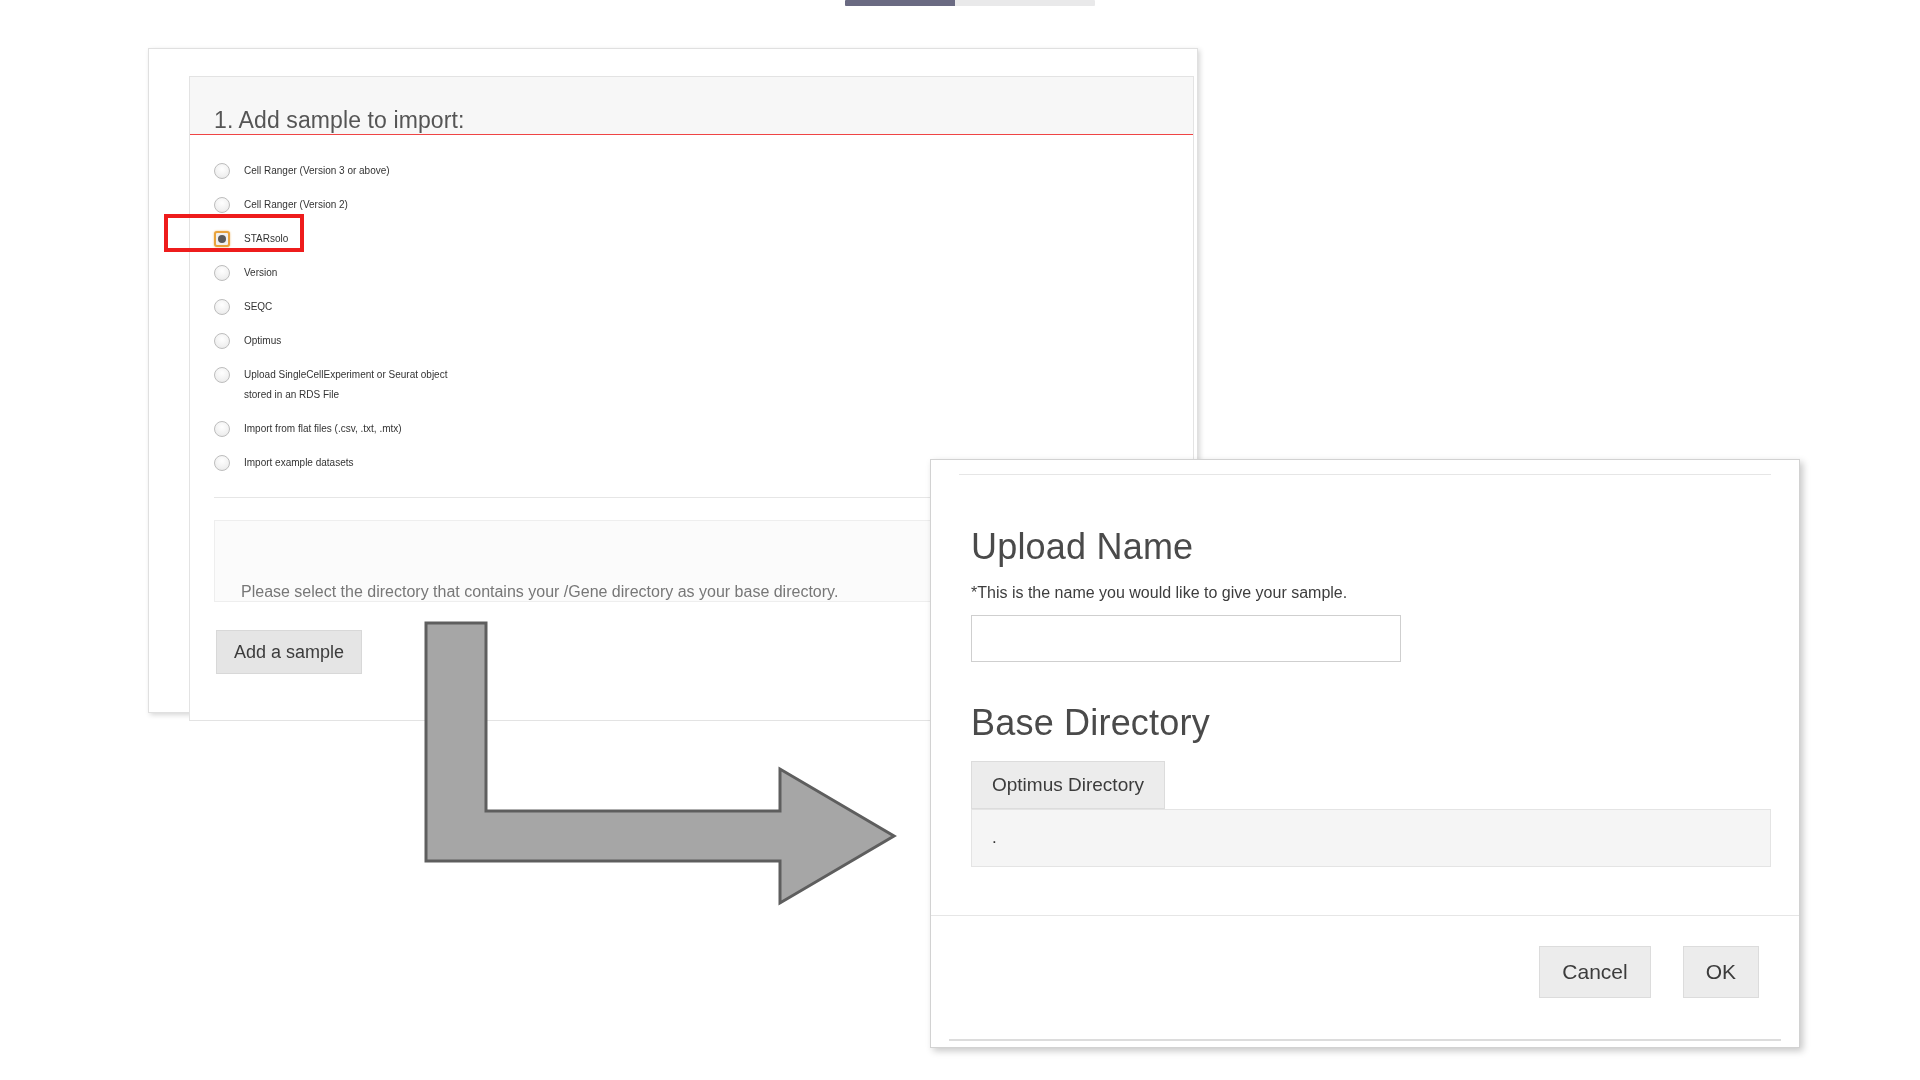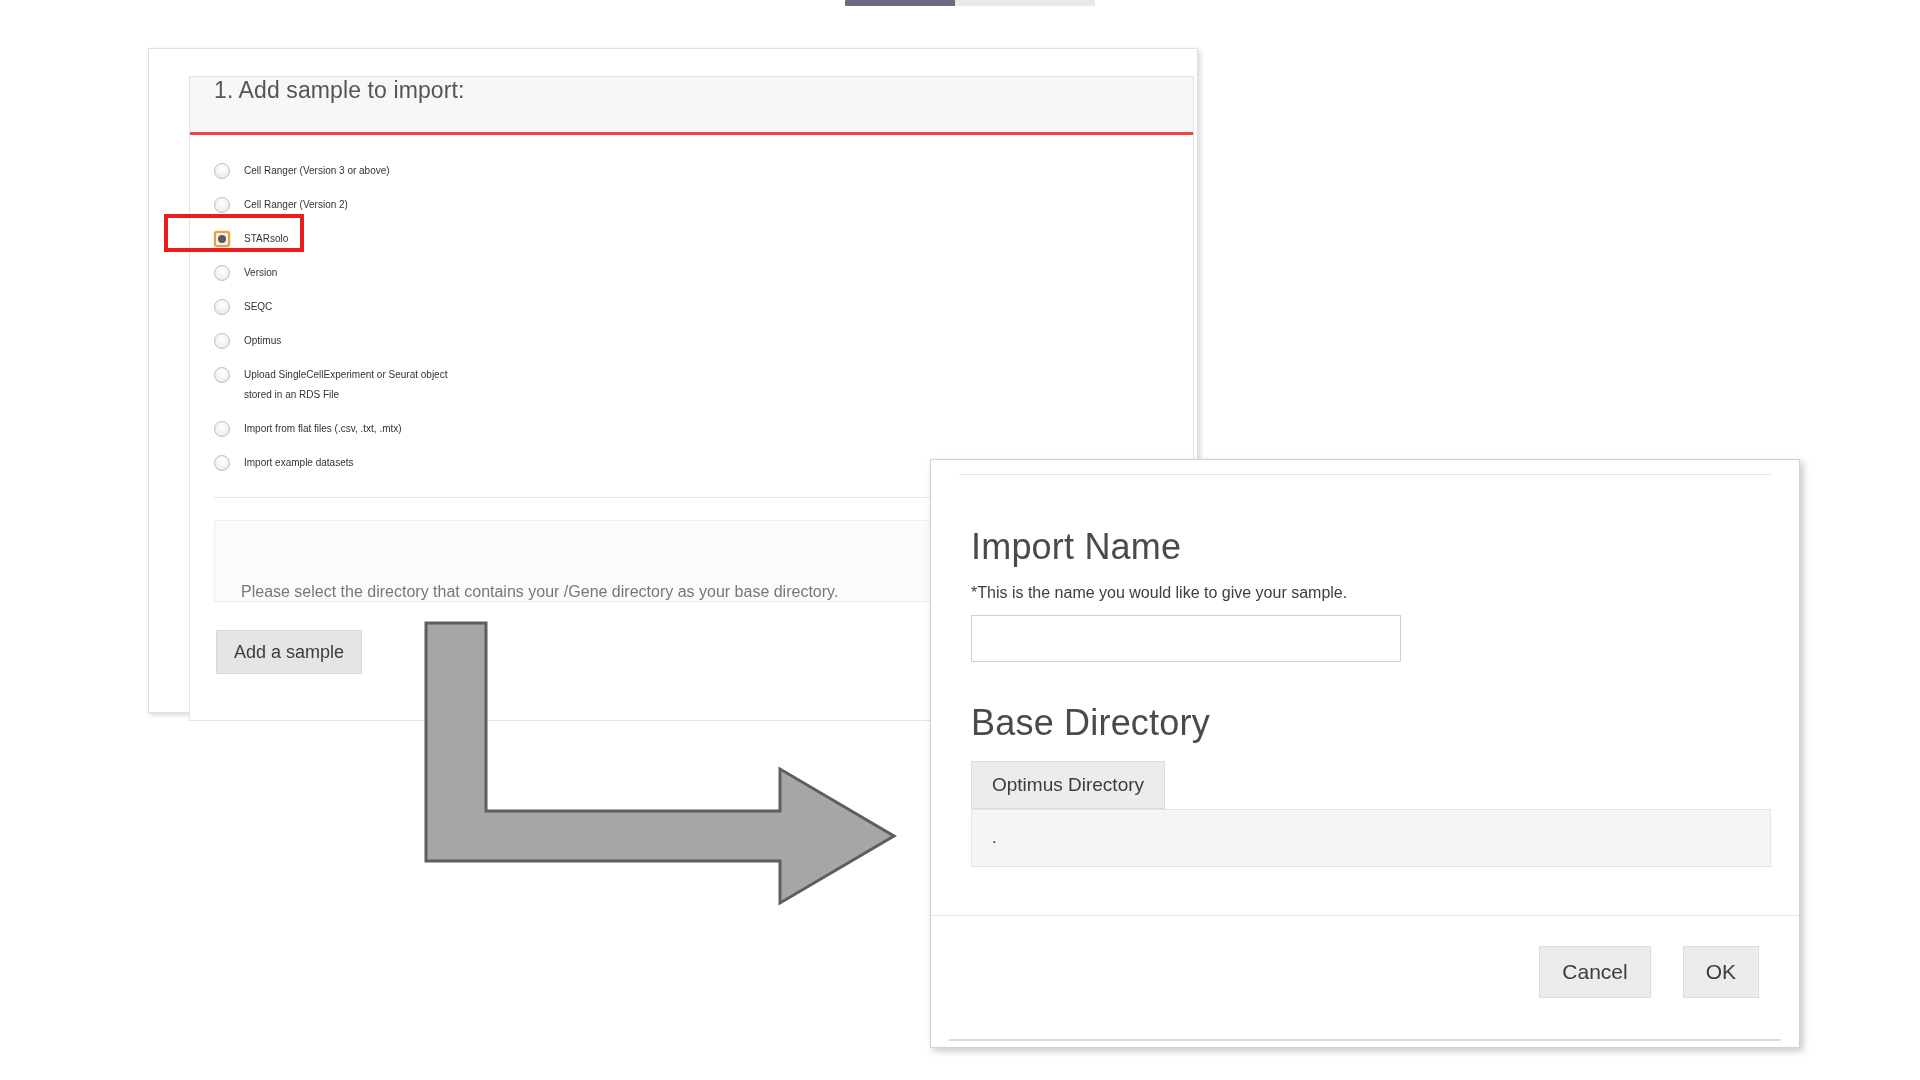--- a/index.html
+++ b/index.html
@@ -54,23 +54,23 @@
     width: 1005px;
     height: 645px;
     border: 1px solid #e3e3e3;
     background: #ffffff;
     box-sizing: border-box;
   }
 
   .panel-heading {
     height: 58px;
     background: #f7f7f7;
-    border-bottom: 3px solid #ef4444;
+    border-bottom: 1px solid #ef4444;
     display: flex;
-    align-items: flex-start;
+    align-items: flex-end;
     padding-left: 24px;
     box-sizing: border-box;
   }
   .panel-heading-title {
     font-size: 23px;
     color: #555555;
     font-weight: 400;
     letter-spacing: 0.1px;
   }
 
@@ -378,21 +378,21 @@
   <svg width="530" height="306" viewBox="0 0 530 306" xmlns="http://www.w3.org/2000/svg">
     <polygon points="2,2 62,2 62,190 356,190 356,148 470,215 356,282 356,240 2,240" fill="#a6a6a6" stroke="#5e5e5e" stroke-width="3" stroke-linejoin="miter"></polygon>
   </svg>
 </div>
 
 <div class="dialog">
   <div class="dialog-topline"></div>
 
   <div class="dialog-body">
 
-    <div class="dlg-h">Import Name</div>
+    <div class="dlg-h">Upload Name</div>
 
     <div class="dlg-help">*This is the name you would like to give your sample.</div>
 
     <input class="text-input" type="text" value="" placeholder="" style="">
 
     <div class="dlg-h dlg-h-2">Base Directory</div>
 
     <button class="btn choose-dir-btn">Optimus Directory</button>
 
     <div class="dir-display">.</div>

